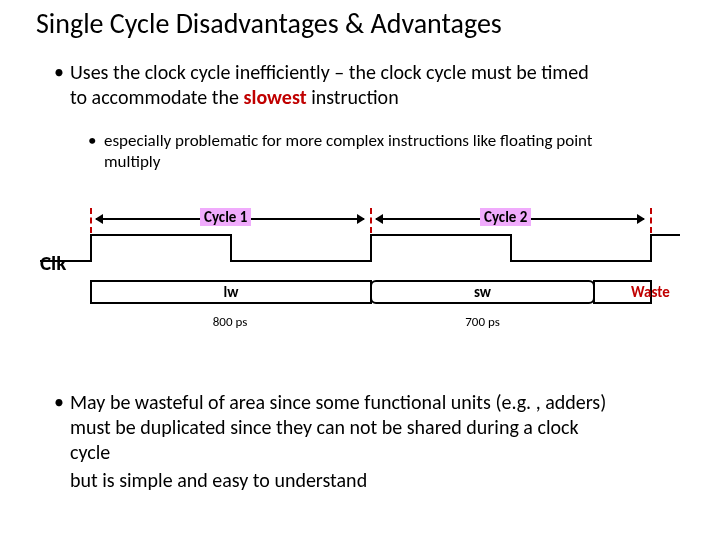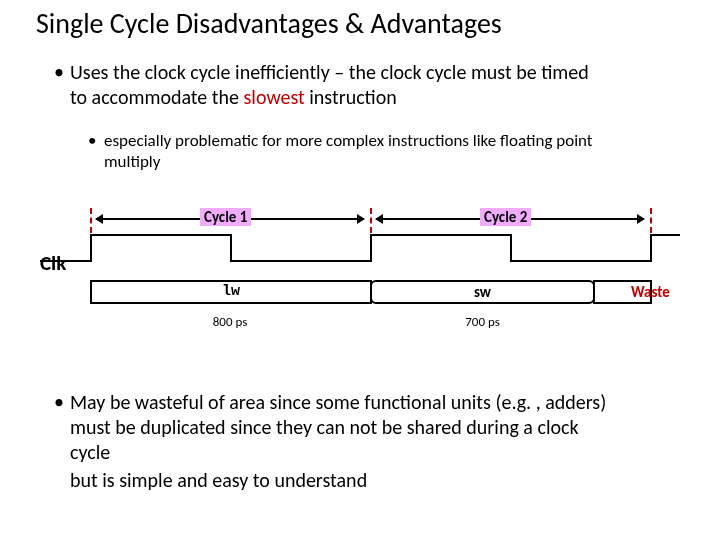--- a/index.html
+++ b/index.html
@@ -43,21 +43,21 @@
     left: 104px;
     right: 40px;
     font-size: 17px;
     line-height: 1.25;
   }
   .bullet-2 .dot {
     position: absolute;
     left: -16px;
     top: 0;
   }
-  .red { color: #c00000; }
+  .red { color: #c00000; font-weight: bold; }
   .diagram {
     position: absolute;
     left: 40px;
     top: 200px;
     width: 640px;
     height: 140px;
   }
   .clk-label {
     position: absolute;
     left: 0;
@@ -162,21 +162,21 @@
     <div class="seg-h" style="left:50px; top:34px; width:140px;"></div>
     <div class="seg-v" style="left:190px;top:34px; height:28px;"></div>
     <div class="seg-h" style="left:190px;top:60px; width:140px;"></div>
     <div class="seg-v" style="left:330px;top:34px; height:28px;"></div>
     <div class="seg-h" style="left:330px;top:34px; width:140px;"></div>
     <div class="seg-v" style="left:470px;top:34px; height:28px;"></div>
     <div class="seg-h" style="left:470px;top:60px; width:140px;"></div>
     <div class="seg-v" style="left:610px;top:34px; height:28px;"></div>
     <div class="seg-h" style="left:610px;top:34px; width:30px;"></div>
 
-    <div class="ibox" style="left:50px;  width:282px;font-family:Liberation Mono, monospace;">lw</div>
+    <div class="ibox" style="left:50px;  width:282px;">lw</div>
     <div class="ibox" style="left:330px; width:225px;border-radius:6px;">sw</div>
     <div class="ibox waste" style="left:553px; width:59px;padding-left:36px;">Waste</div>
 
     <div class="time-label" style="left:50px; width:280px;">800 ps</div>
     <div class="time-label" style="left:330px; width:225px;">700 ps</div>
 
   </div>
 
   <div class="bullet-1" style="top:390px;">
     <span class="dot">•</span>

